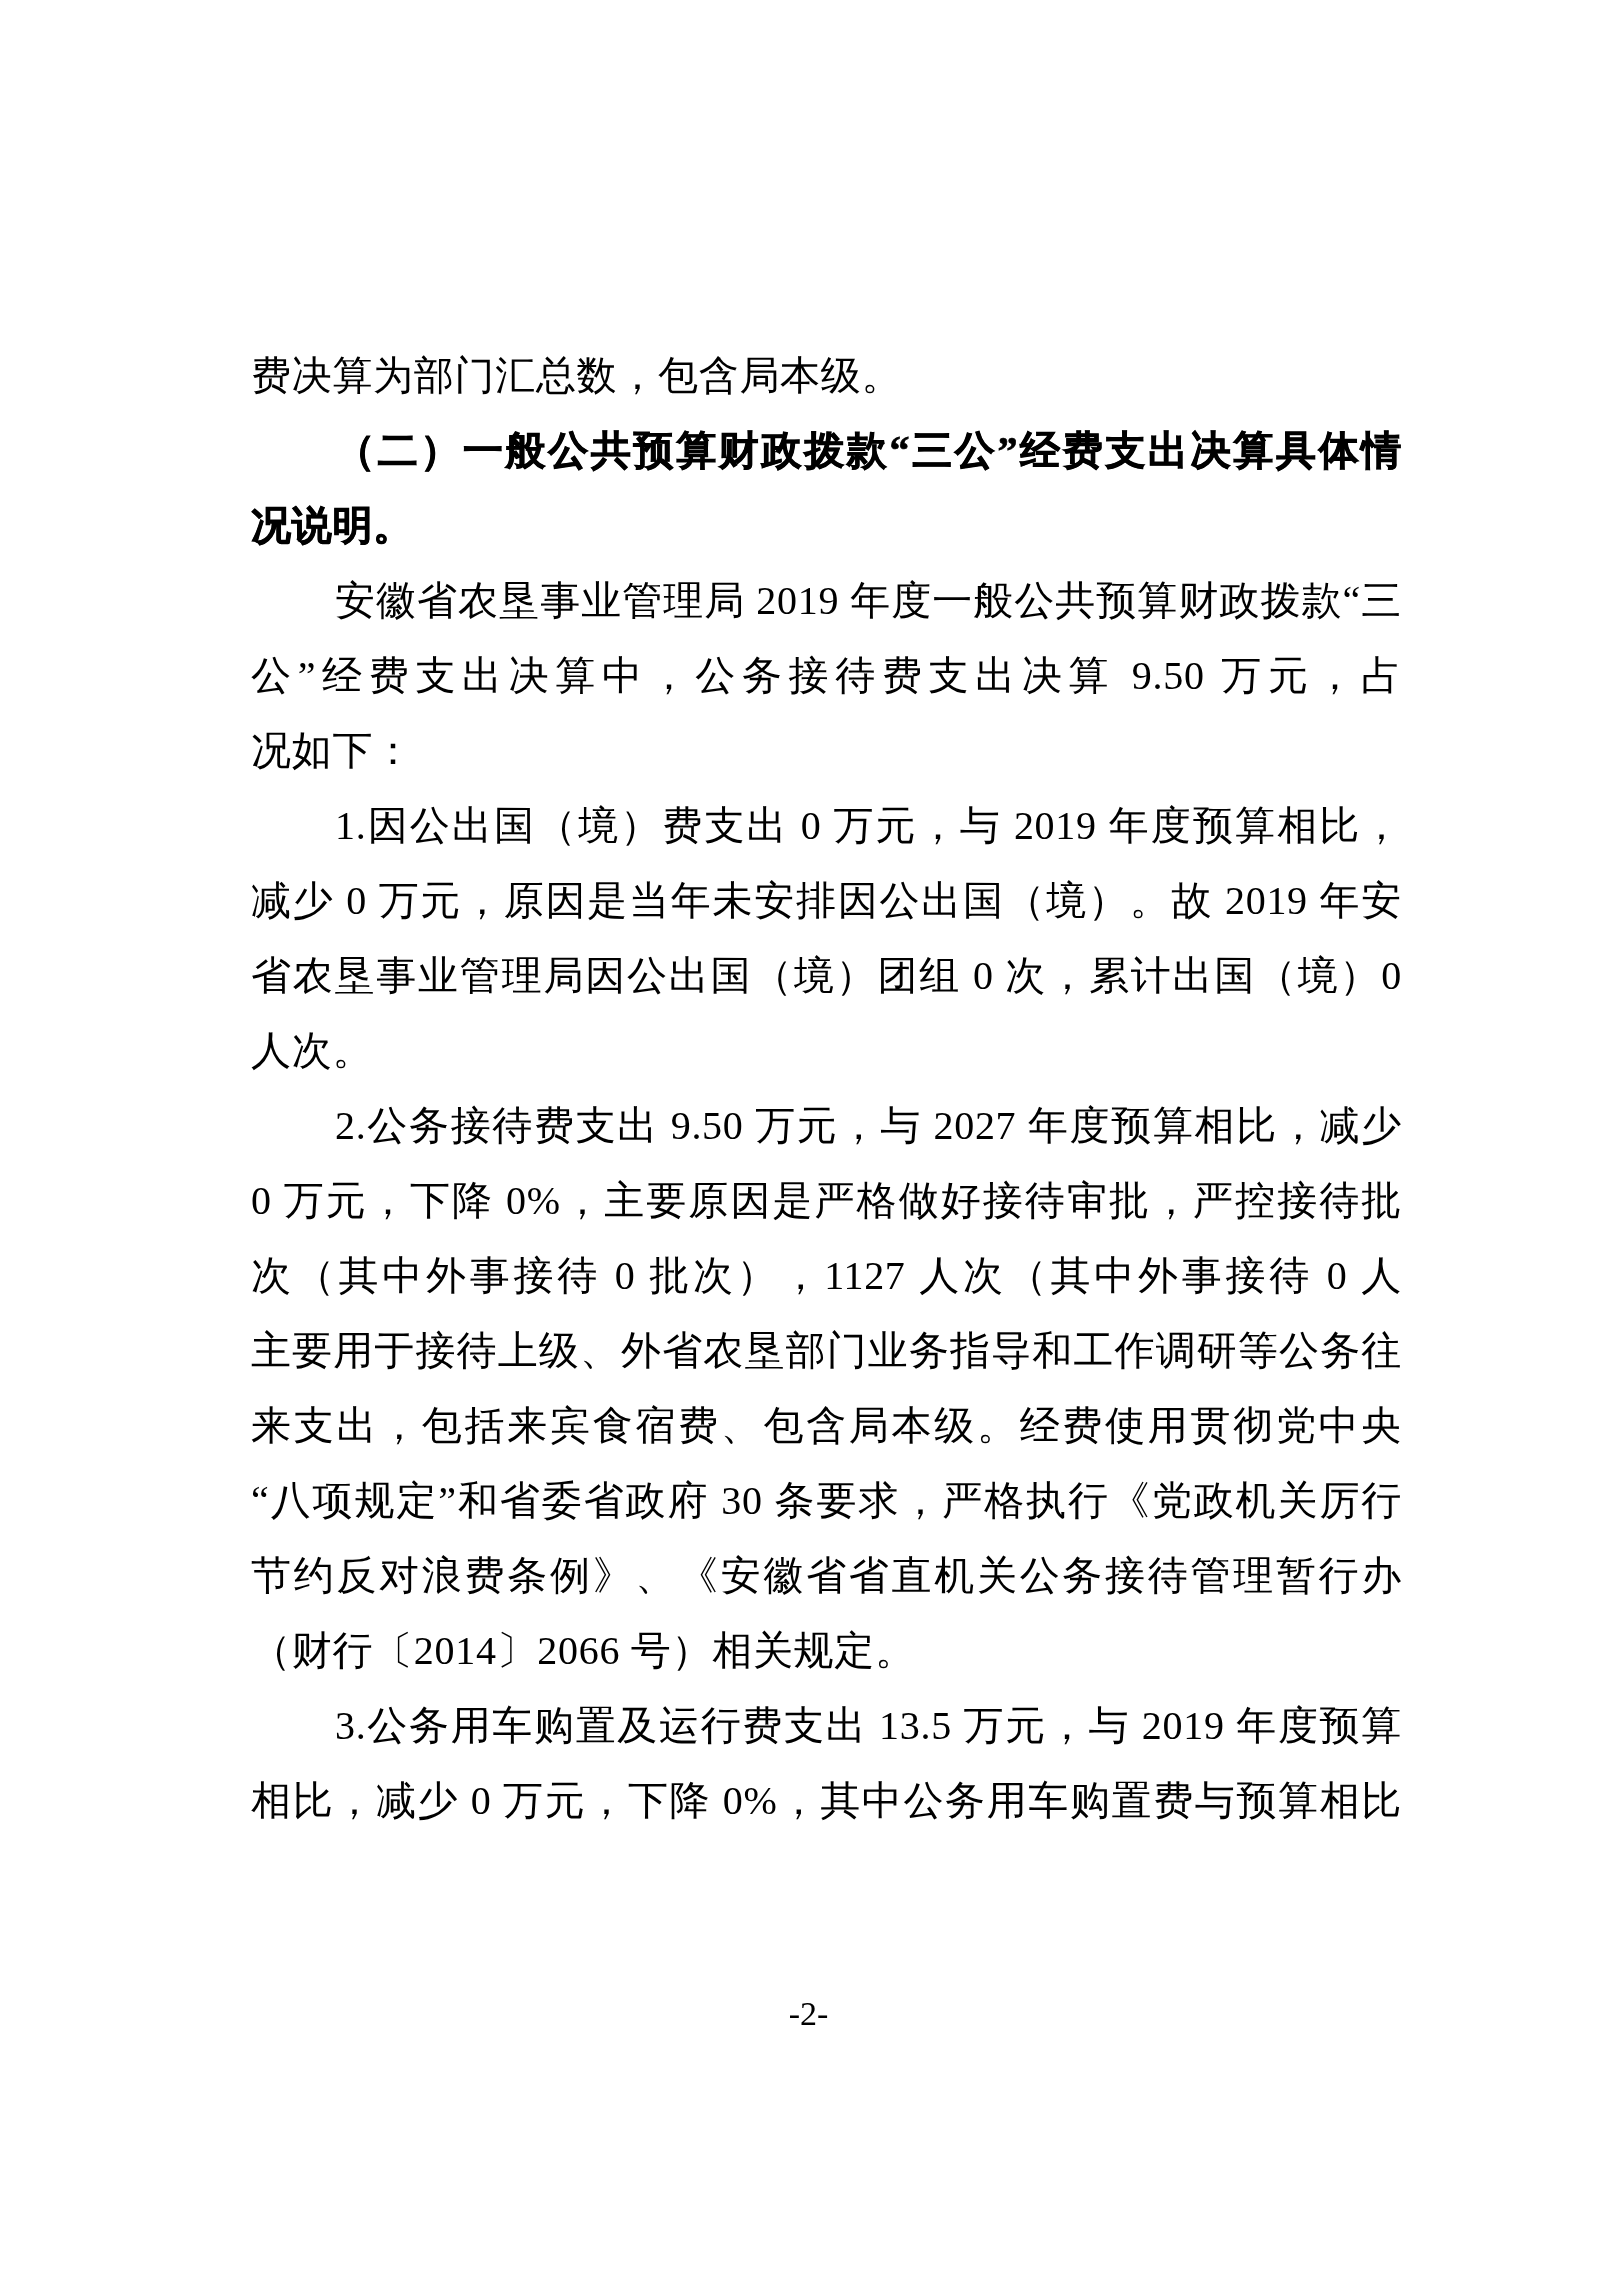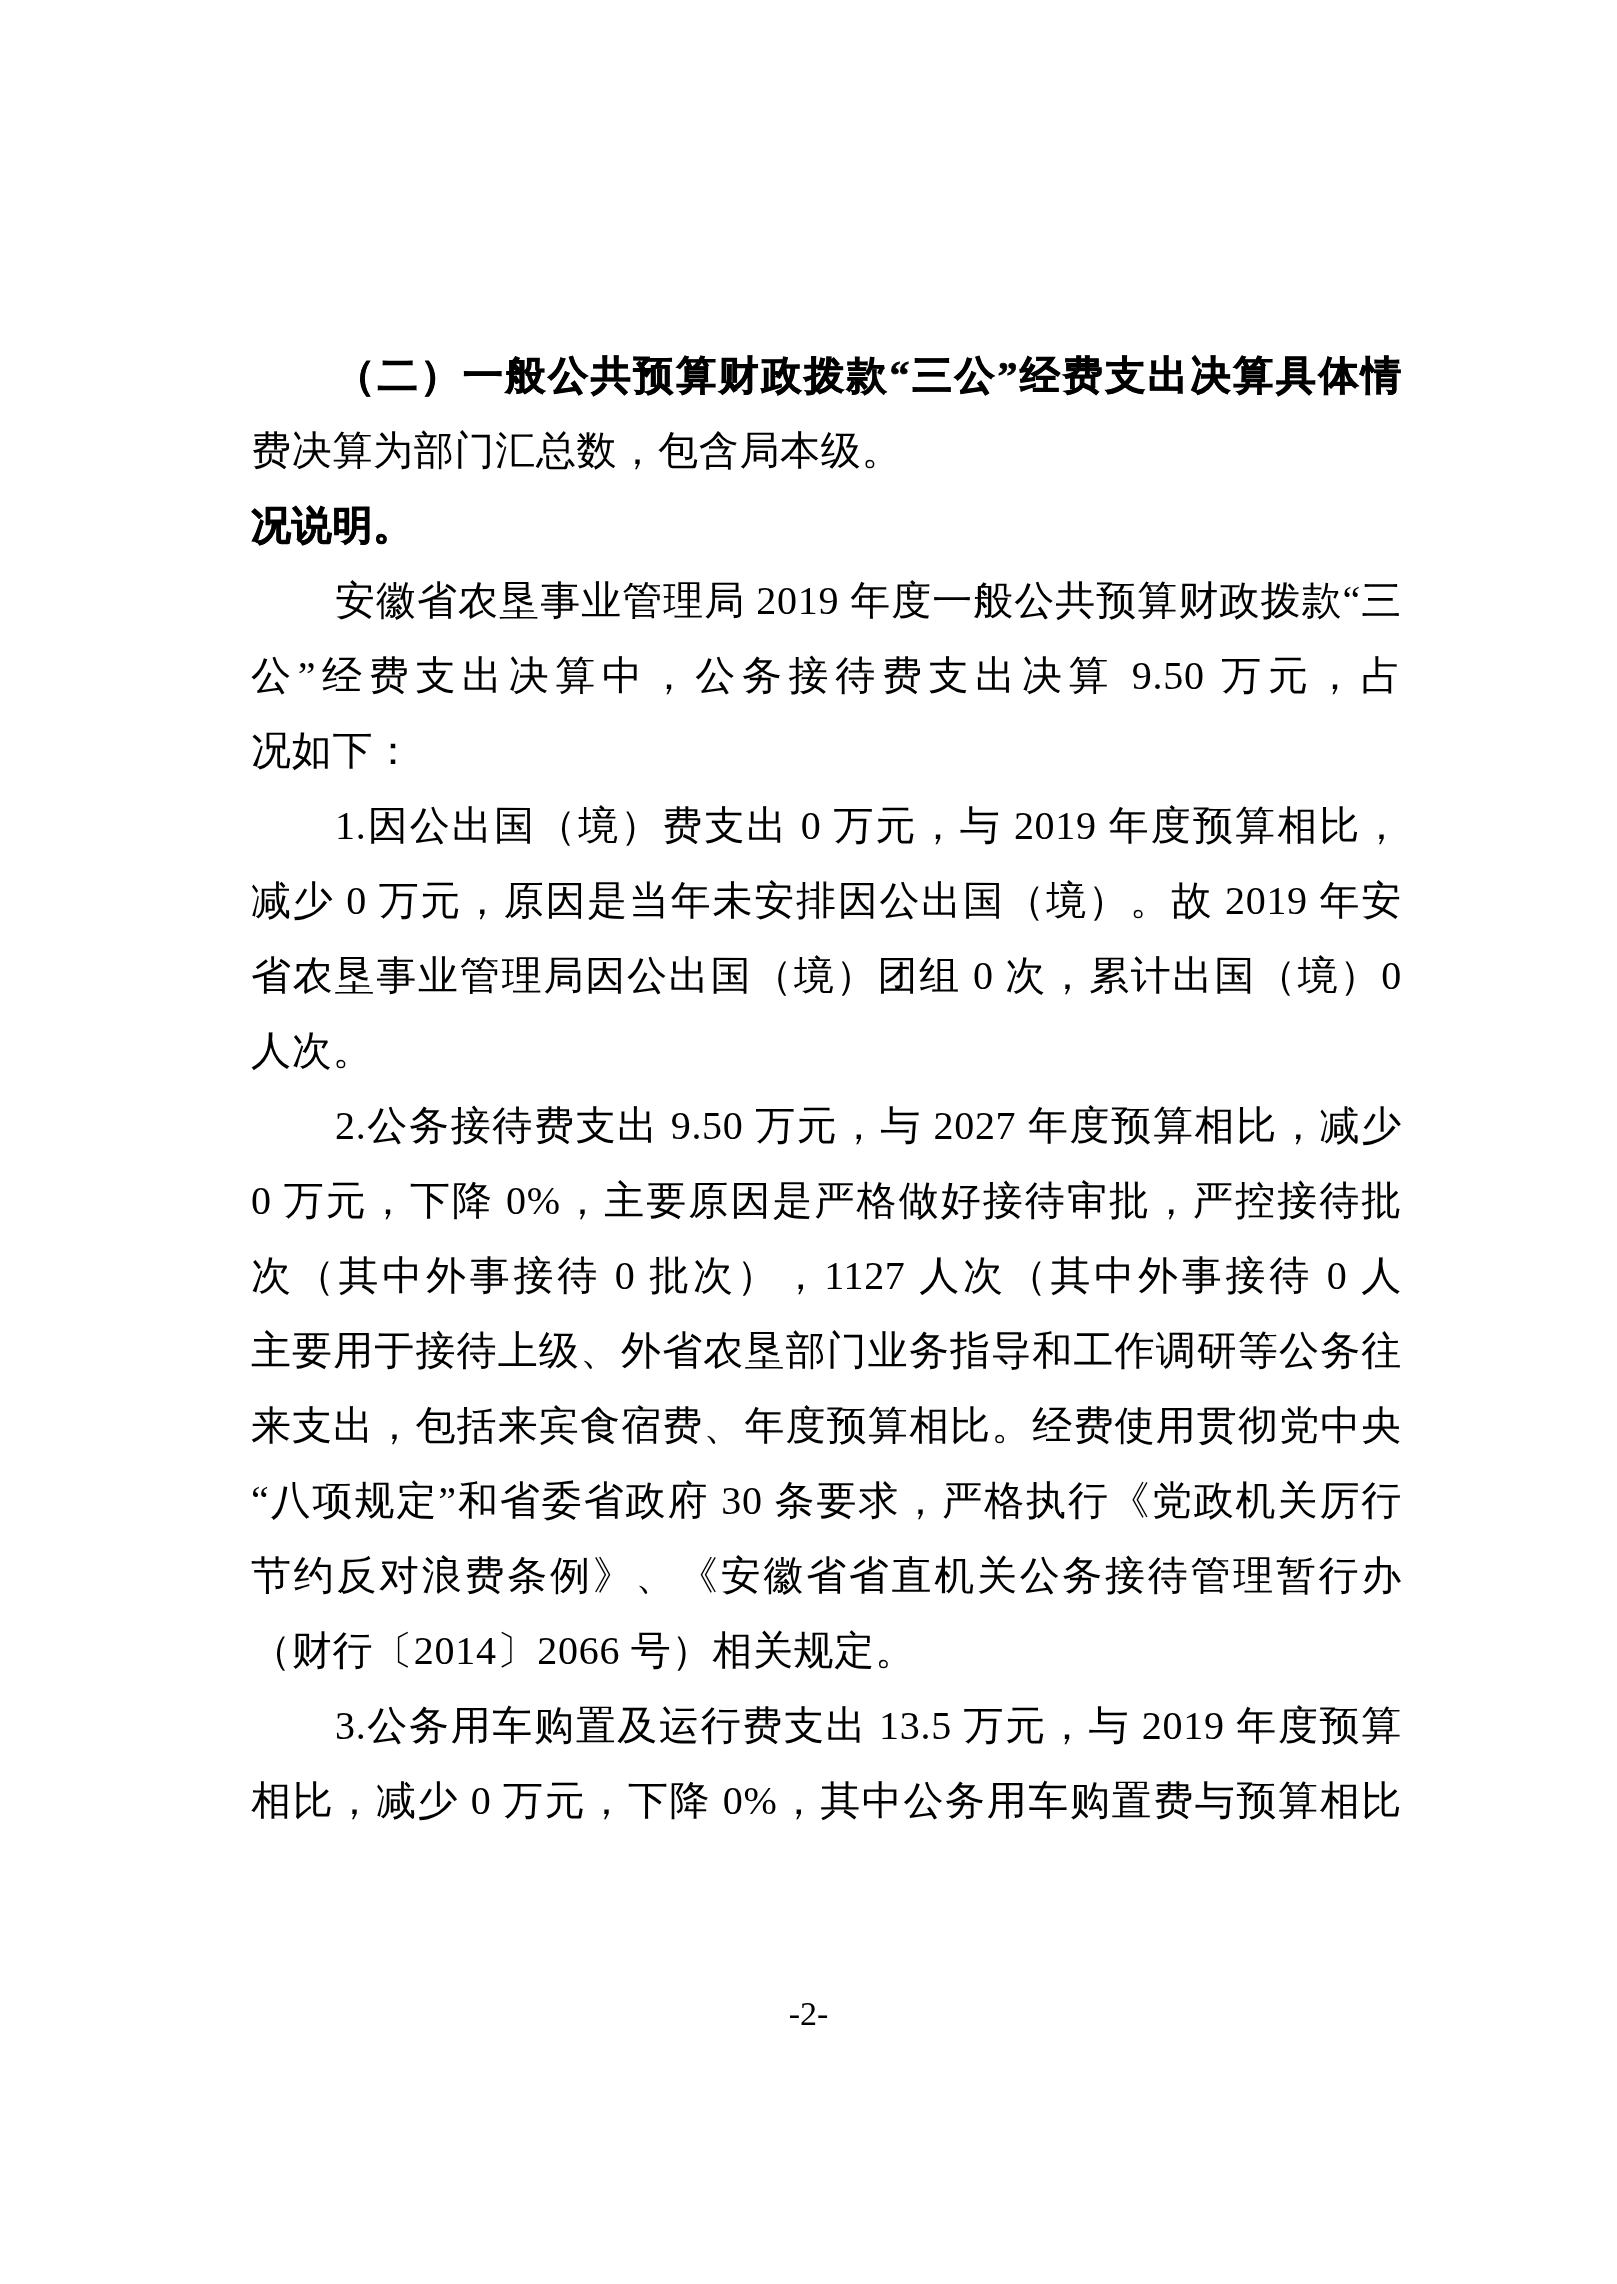--- a/index.html
+++ b/index.html
@@ -53,35 +53,35 @@
     font-size: 34px;
     line-height: 46px;
     font-family: "Liberation Serif", "DejaVu Serif", serif;
   }
 </style>
 </head>
 <body>
 
 <div class="page">
   <div class="doc-body">
+      <div class="line end">费决算为部门汇总数，包含局本级。</div>
       <div class="line full bold indent">（二）一般公共预算财政拨款“三公”经费支出决算具体情</div>
-      <div class="line end">费决算为部门汇总数，包含局本级。</div>
       <div class="line end bold">况说明。</div>
       <div class="line full indent">安徽省农垦事业管理局 2019 年度一般公共预算财政拨款“三</div>
       <div class="line full">公”经费支出决算中，公务接待费支出决算 9.50 万元，占 41.3%；</div>
       <div class="line end">况如下：</div>
       <div class="line full indent">1.因公出国（境）费支出 0 万元，与 2019 年度预算相比，</div>
       <div class="line full">减少 0 万元，原因是当年未安排因公出国（境）。故 2019 年安徽</div>
       <div class="line full">省农垦事业管理局因公出国（境）团组 0 次，累计出国（境）0</div>
       <div class="line end">人次。</div>
       <div class="line full indent">2.公务接待费支出 9.50 万元，与 2027 年度预算相比，减少</div>
       <div class="line full">0 万元，下降 0%，主要原因是严格做好接待审批，严控接待批次</div>
       <div class="line full">次（其中外事接待 0 批次），1127 人次（其中外事接待 0 人次），</div>
       <div class="line full">主要用于接待上级、外省农垦部门业务指导和工作调研等公务往</div>
-      <div class="line full">来支出，包括来宾食宿费、年度预算相比。经费使用贯彻党中央</div>
+      <div class="line full">来支出，包括来宾食宿费、包含局本级。经费使用贯彻党中央</div>
       <div class="line full">“八项规定”和省委省政府 30 条要求，严格执行《党政机关厉行</div>
       <div class="line full">节约反对浪费条例》、《安徽省省直机关公务接待管理暂行办法》</div>
       <div class="line end">（财行〔2014〕2066 号）相关规定。</div>
       <div class="line full indent">3.公务用车购置及运行费支出 13.5 万元，与 2019 年度预算</div>
       <div class="line full">相比，减少 0 万元，下降 0%，其中公务用车购置费与预算相比减</div>
     </div>
   <div class="page-number">-2-</div>
 </div>
 
 

